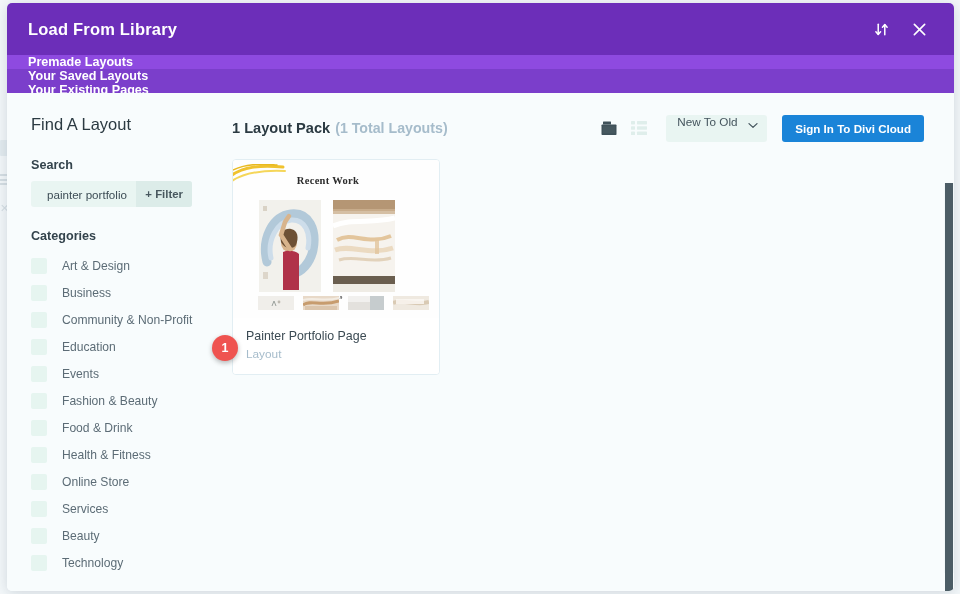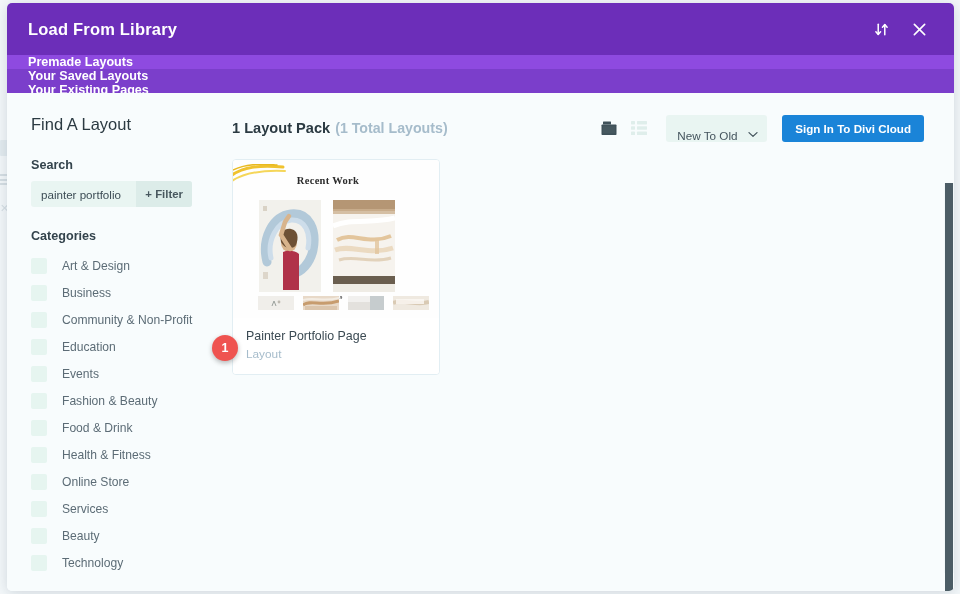--- a/index.html
+++ b/index.html
@@ -128,21 +128,21 @@
     margin-bottom: 22px;
     overflow: hidden;
   }
   #search-input {
     border: 0;
     background: transparent;
     outline: none;
     flex: 1;
     min-width: 0;
     height: 100%;
-    padding: 0 0 0 10px;
+    padding: 0 0 0 16px;
     font-family: "Liberation Sans", sans-serif;
     font-size: 11.6px;
     color: #3d4d56;
   }
   #filter-button {
     height: 26px;
     background: #dcece9;
     color: #48585f;
     font-size: 11.4px;
     font-weight: bold;
@@ -209,21 +209,21 @@
   .view-icon {
     width: 30px; height: 26px;
     display: flex; align-items: center; justify-content: center;
     cursor: pointer;
   }
   #sort-select {
     width: 101px; height: 27px;
     background: #e9f5f2;
     border-radius: 3px;
     display: flex;
-    align-items: flex-end;
+    align-items: flex-start;
     padding: 0 9px 0 11px;
     margin-left: 12px;
     cursor: pointer;
   }
   #sort-value {
     font-size: 11.7px;
     color: #44545d;
     flex: 1;
     white-space: nowrap;
   }

